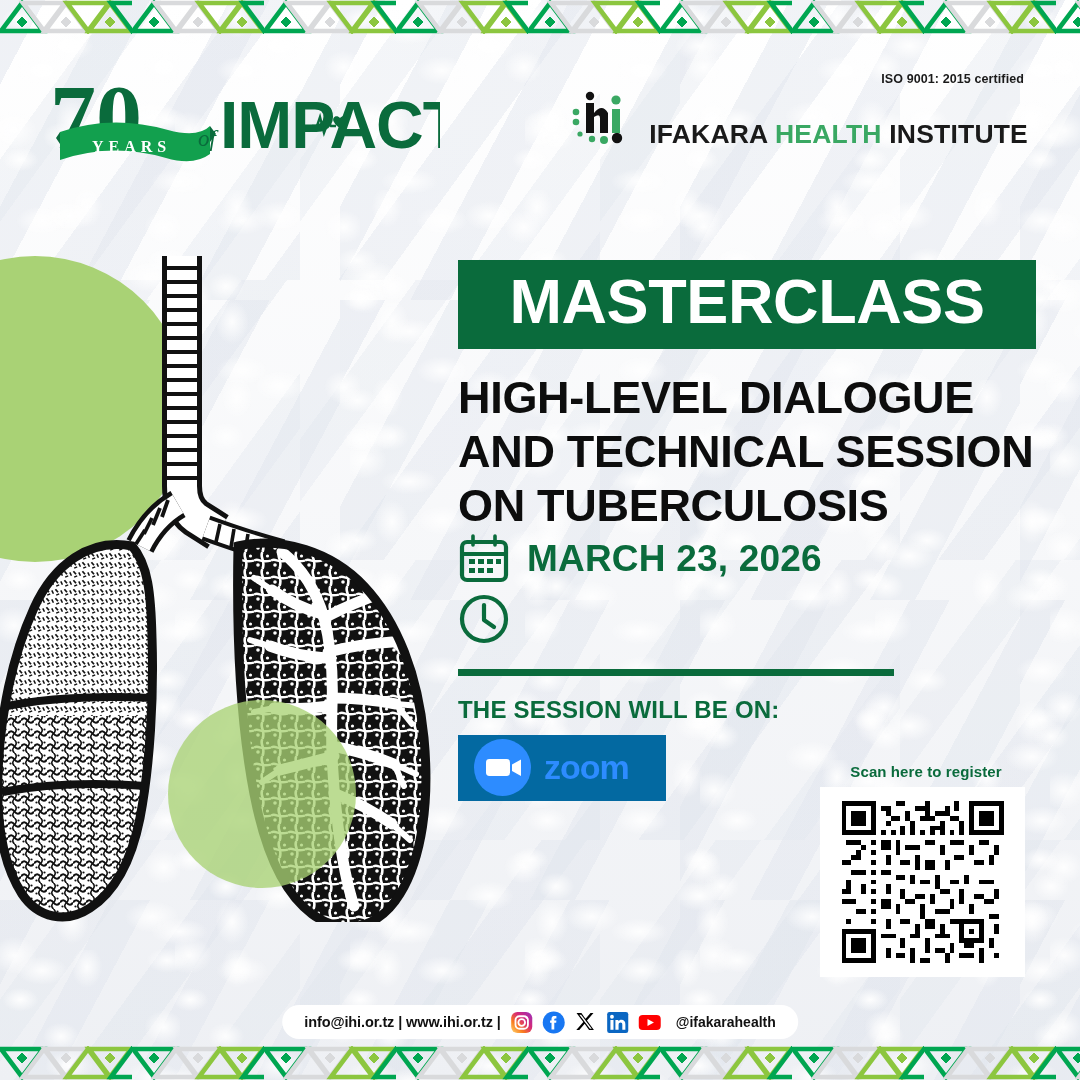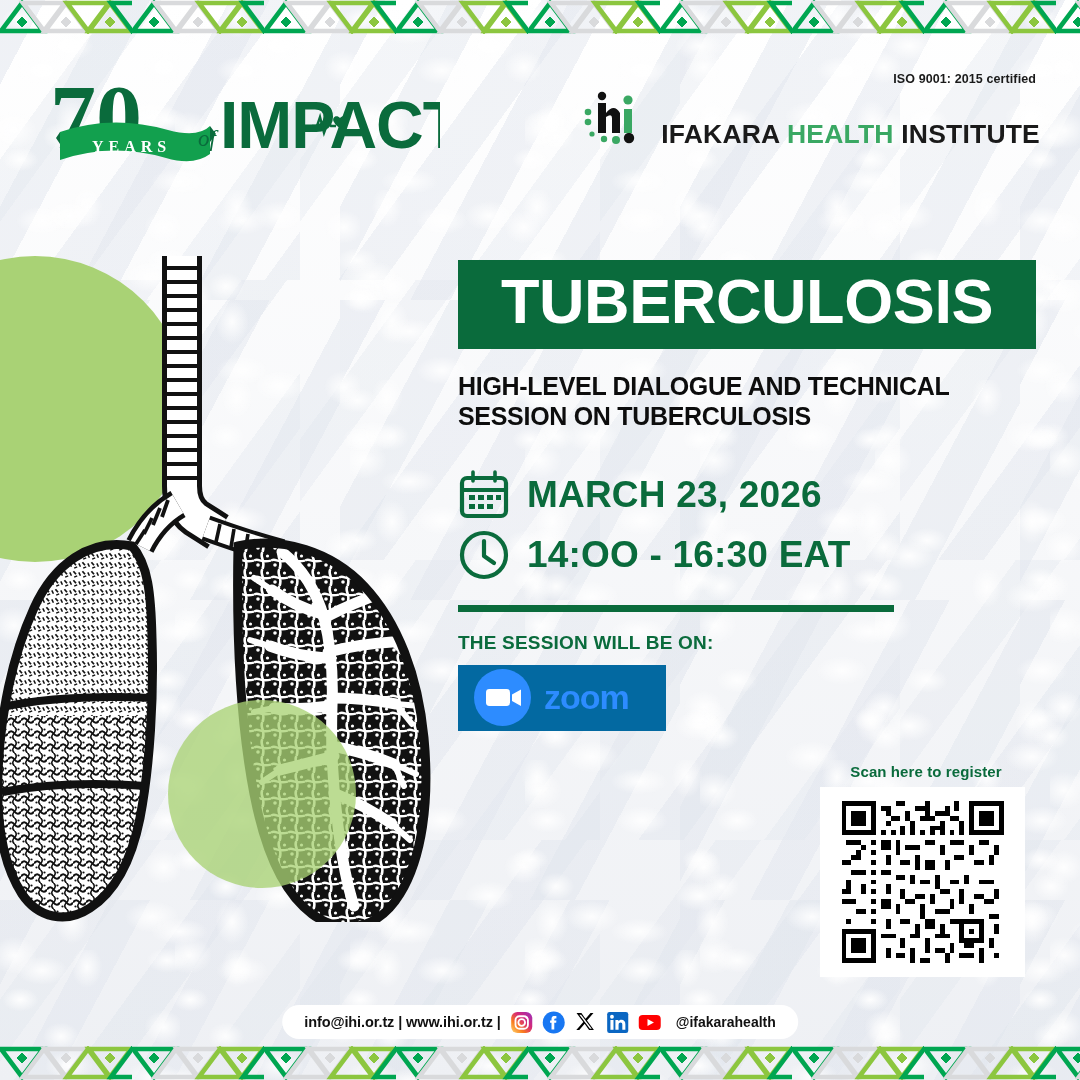--- a/index.html
+++ b/index.html
@@ -69,21 +69,21 @@
   }
 
   
   .lungs { position:absolute; left:-18px; top:246px; width:470px; height:676px; z-index:2; }
   .lungs svg { width:100%; height:100%; display:block; }
 
   
   .logo-70 { position:absolute; left:50px; top:74px; width:390px; height:100px; z-index:5; }
   .logo-70 svg { width:100%; height:100%; display:block; }
 
-  .logo-ihi { position:absolute; right:40px; top:72px; width:350px; z-index:5; text-align:right; }
+  .logo-ihi { position:absolute; right:52px; top:72px; width:350px; z-index:5; text-align:right; }
   .iso-line {
     font-size:12.5px; font-weight:700; color:#1a1a1a; letter-spacing:.1px;
     margin-bottom:3px; margin-right:4px;
   }
   .ihi-row { display:flex; align-items:flex-end; justify-content:flex-end; gap:16px; }
   .ihi-mark { width:62px; height:58px; flex:0 0 auto; }
   .ihi-mark svg { width:100%; height:100%; display:block; }
   .ihi-words { text-align:right; }
   .ihi-name {
     font-size:26.5px; font-weight:700; letter-spacing:.2px; line-height:1;
@@ -103,40 +103,40 @@
     width:578px;
   }
   .title-banner h1 {
     color:#ffffff; font-size:63px; font-weight:700;
     letter-spacing:-.4px; line-height:.98; text-align:center;
     font-family:"Liberation Sans", sans-serif;
   }
 
   .subtitle {
     margin-top:22px;
-    color:#0d0d0d; font-size:25px; font-weight:700;
+    color:#0d0d0d; font-size:45px; font-weight:700;
     line-height:1.2; letter-spacing:-.3px; text-transform:uppercase;
     max-width:580px;
   }
 
   
-  .meta { margin-top:38px; }
+  .meta { }
   .meta-row { display:flex; align-items:center; gap:17px; margin-bottom:8px; }
   .meta-ico { width:52px; height:52px; flex:0 0 auto; }
   .meta-ico svg { width:100%; height:100%; display:block; }
   .meta-text {
     color:#0a6b3c; font-size:37px; font-weight:700;
     letter-spacing:.2px; line-height:1;
   }
 
   .rule { margin-top:24px; width:436px; height:7px; background:#0a6b3c; }
 
   .session-on {
     margin-top:20px;
-    color:#0a6b3c; font-size:19px; font-weight:700; letter-spacing:.2px;
+    color:#0a6b3c; font-size:24px; font-weight:700; letter-spacing:.2px;
   }
 
   
   .zoom-box {
     margin-top:11px; width:208px; height:66px;
     background:#0369a1; display:flex; align-items:center; gap:13px;
     padding-left:16px;
   }
   .zoom-cam { width:57px; height:57px; flex:0 0 auto; }
   .zoom-cam svg { width:100%; height:100%; display:block; }
@@ -331,21 +331,21 @@
       </div>
       <div class="ihi-words">
         <div class="ihi-name"><span>IFAKARA </span><span class="hl">HEALTH</span><span> INSTITUTE</span></div>
       </div>
     </div>
   </div>
 
   <div class="content">
 
     <div class="title-banner">
-      <h1>TUBERCULOSIS</h1>
+      <h1>MASTERCLASS</h1>
     </div>
 
     <div class="subtitle">HIGH-LEVEL DIALOGUE AND TECHNICAL SESSION ON TUBERCULOSIS</div>
 
     <div class="meta">
 
       <div class="meta-row">
         <div class="meta-ico">
           <svg viewBox="0 0 52 52" xmlns="http://www.w3.org/2000/svg">
             <rect x="4" y="9" width="44" height="38" rx="5" ry="5" fill="none" stroke="#0a6b3c" stroke-width="4.2"></rect>
@@ -365,21 +365,20 @@
         <div class="meta-text">MARCH 23, 2026</div>
       </div>
 
       <div class="meta-row">
         <div class="meta-ico">
           <svg viewBox="0 0 52 52" xmlns="http://www.w3.org/2000/svg">
             <circle cx="26" cy="26" r="22" fill="none" stroke="#0a6b3c" stroke-width="4.2"></circle>
             <path d="M26 12 v15 l10 7" fill="none" stroke="#0a6b3c" stroke-width="4.2" stroke-linecap="round" stroke-linejoin="round"></path>
           </svg>
         </div>
-        <div class="meta-text">14:OO - 16:30 EAT</div>
       </div>
     </div>
 
     <div class="rule"></div>
 
     <div class="session-on">THE SESSION WILL BE ON:</div>
 
     <div class="zoom-box">
       <div class="zoom-cam">
         <svg viewBox="0 0 57 57" xmlns="http://www.w3.org/2000/svg">

